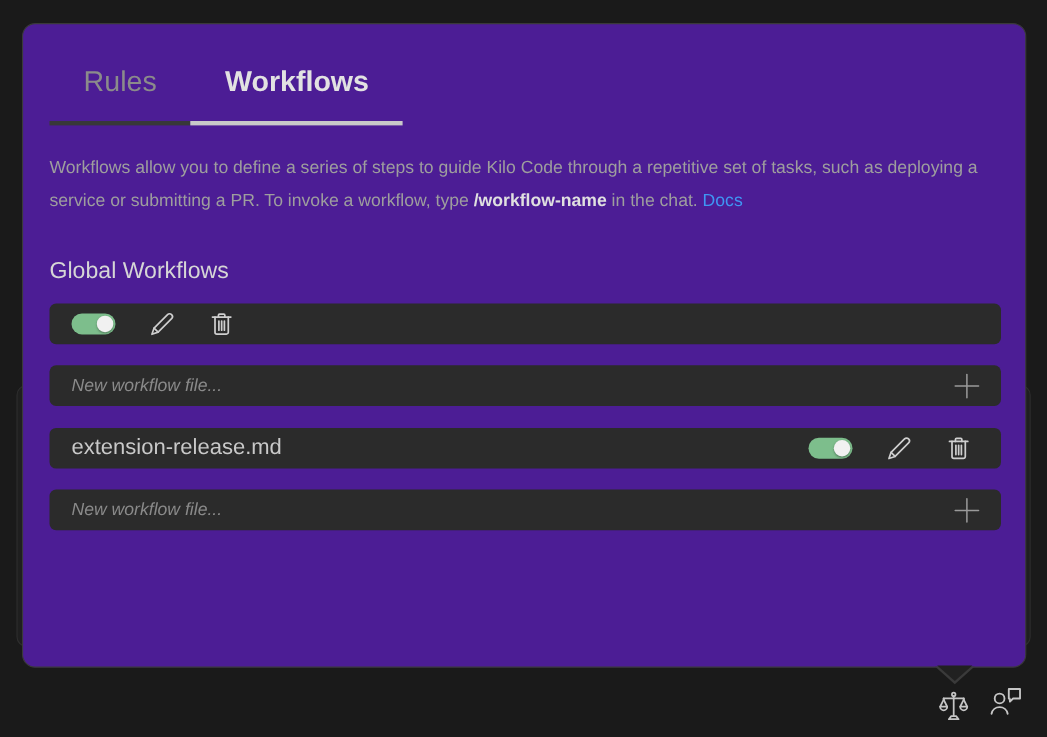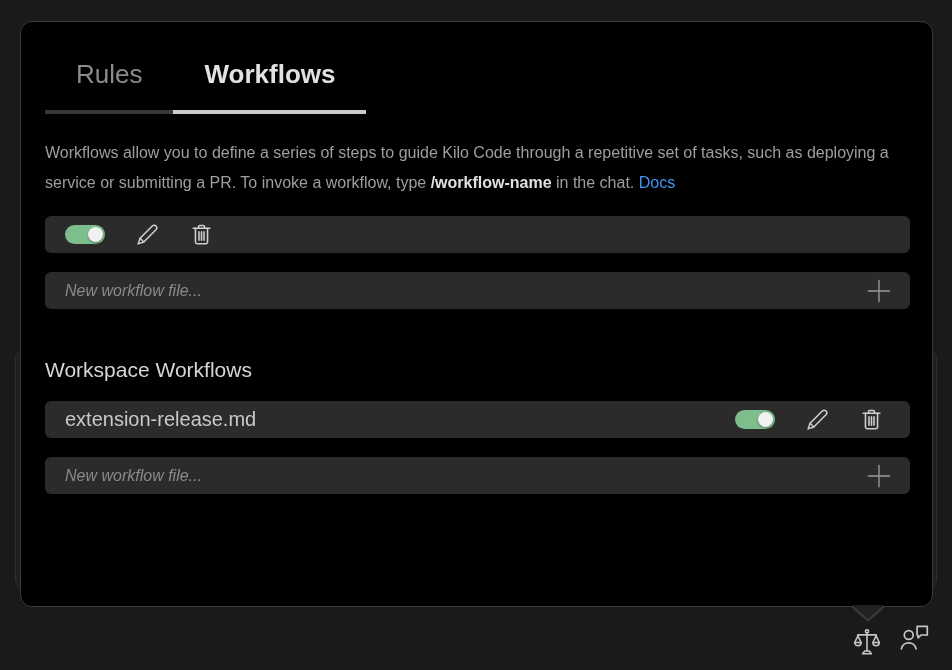--- a/index.html
+++ b/index.html
@@ -13,21 +13,21 @@
 
   
   .behind-card {
     position:absolute; left:15px; top:350px; width:922px; height:238px;
     background:#1f1f1f; border:1px solid #2e2e2e; border-radius:9px;
   }
 
   
   .popover {
     position:absolute; left:20px; top:21px; width:913px; height:586px;
-    background:#000000; border:1px solid #3a3a3a; border-radius:12px;
+    background:#4c1d95; border:1px solid #3a3a3a; border-radius:12px;
   }
   .tail-outer, .tail-inner {
     position:absolute; width:0; height:0;
   }
   .tail-outer {
     left:829px; bottom:-16px;
     border-left:18px solid transparent; border-right:18px solid transparent;
     border-top:16px solid #3a3a3a;
   }
   .tail-inner {
@@ -103,20 +103,21 @@
 
 <div class="popover">
 
   <div class="tabs">
     <div class="tab">Rules</div>
     <div class="tab active">Workflows</div>
   </div>
 
   <div class="description"><span>Workflows allow you to define a series of steps to guide Kilo Code through a repetitive set of tasks, such as deploying a service or submitting a PR. To invoke a workflow, type </span><b>/workflow-name</b><span> in the chat. </span><a>Docs</a></div>
 
+  <div class="section-title">Global Workflows</div>
 
   <div class="row file-row">
     <div class="controls">
       <div class="toggle">
         <div class="knob"></div>
       </div>
       <button class="icon-btn">
         <span>
           <svg width="26" height="26" viewBox="0 0 24 24" fill="none" stroke="currentColor" stroke-width="1.4" stroke-linejoin="round" stroke-linecap="round">
             <path d="M3.8 20.2 L5.6 15 L16.9 3.7 a2.25 2.25 0 0 1 3.4 3.4 L9 18.4 L3.8 20.2 Z"></path>
@@ -144,21 +145,20 @@
     <button class="icon-btn plus-btn">
       <span>
         <svg width="30" height="30" viewBox="0 0 24 24" fill="none" stroke="currentColor" stroke-width="1.1" stroke-linecap="round">
           <path d="M12 3.5 V20.5"></path>
             <path d="M3.5 12 H20.5"></path>
         </svg>
       </span>
     </button>
   </div>
 
-  <div class="section-title second">Workspace Workflows</div>
 
   <div class="row file-row" style="margin-top:20px;gap:24px;">
     <span class="file-name">extension-release.md</span>
     <div class="controls">
       <div class="toggle">
         <div class="knob"></div>
       </div>
       <button class="icon-btn">
         <span>
           <svg width="26" height="26" viewBox="0 0 24 24" fill="none" stroke="currentColor" stroke-width="1.4" stroke-linejoin="round" stroke-linecap="round">

